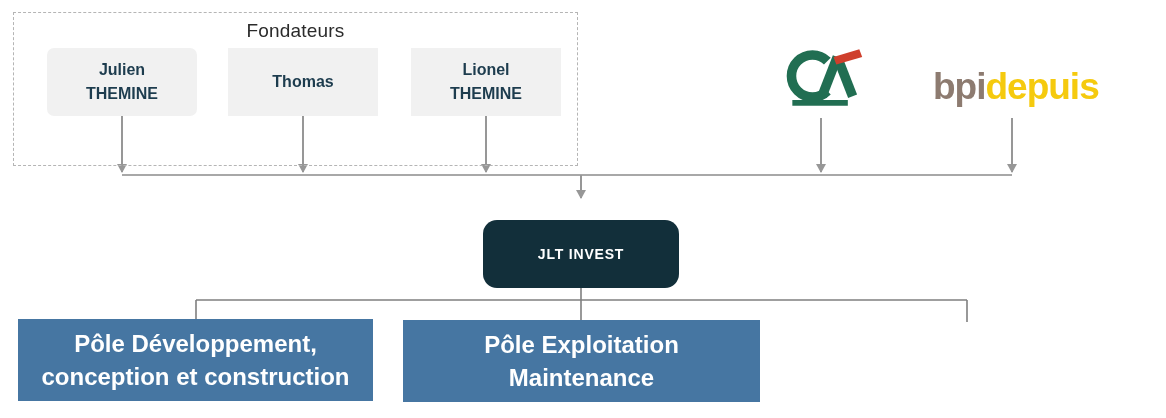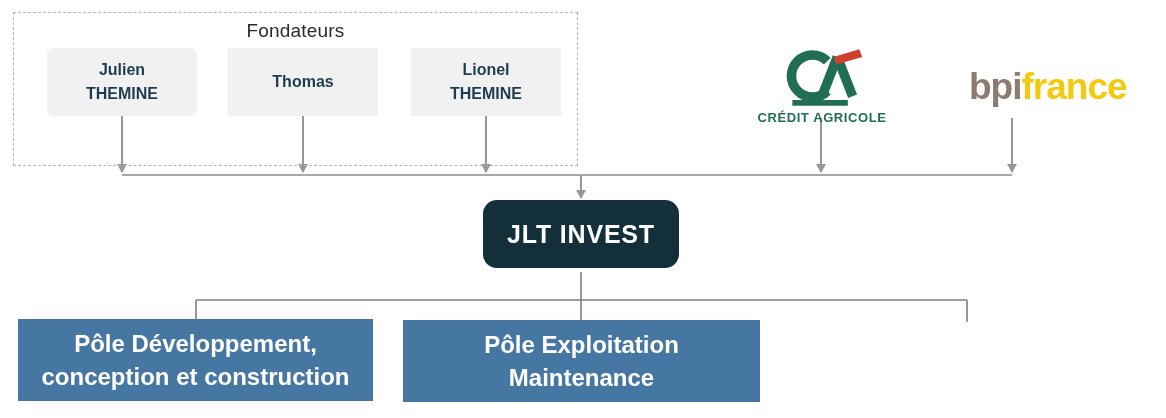--- a/index.html
+++ b/index.html
@@ -18,28 +18,28 @@
 
   
   .ca-logo{position:absolute;left:748px;top:48px;width:148px;text-align:center;}
   .ca-mark{display:block;margin:0 auto;}
   .ca-wordmark{display:block;margin-top:2px;font-size:13px;font-weight:bold;
     letter-spacing:.6px;color:var(--ca-green,#216e52);white-space:nowrap;}
 
   
   .bpi-logo{position:absolute;left:933px;top:66px;width:160px;font-size:37px;
     font-weight:bold;letter-spacing:-1px;white-space:nowrap;}
-  .bpi-part{color:var(--bpi-taupe,#8d7b70);margin-left:36px;}
+  .bpi-part{color:var(--bpi-taupe,#8d7b70);}
   .france-part{color:var(--bpi-yellow,#f5ca0e);}
 
   
-  .holding-box{position:absolute;left:483px;top:200px;width:196px;height:68px;
+  .holding-box{position:absolute;left:483px;top:220px;width:196px;height:68px;
     background:var(--accent-dark,#122f3a);border-radius:14px;display:flex;
     align-items:center;justify-content:center;color:#fff;font-weight:bold;
-    font-size:25px;letter-spacing:.8px;}
+    font-size:14px;letter-spacing:.8px;}
 
   
   .pole-box{position:absolute;height:82px;background:var(--pole-blue,#4676a2);
     display:flex;flex-direction:column;align-items:center;justify-content:center;
     color:#fff;font-weight:bold;font-size:24px;line-height:33px;text-align:center;}
 
   svg.connectors{position:absolute;left:0;top:0;width:1166px;height:418px;}
   .stem{stroke:var(--connector-gray,#999);stroke-width:2;fill:none;}
   .topline{stroke:#a8a8a8;stroke-width:2;fill:none;}
   .tree{stroke:var(--tree-gray,#7f7f7f);stroke-width:1.6;fill:none;}
@@ -92,25 +92,24 @@
 
 
   <div class="ca-logo">
     <svg class="ca-mark" width="88" height="60" viewBox="0 0 92 62">
       <path d="M 51.6 13.4 A 22 22 0 1 0 51.6 44.6" style="stroke: var(--ca-green,#216e52);" stroke-width="10" fill="none"></path>
       <path d="M62,9 L46,50" style="stroke: var(--ca-green,#216e52);" stroke-width="10" fill="none"></path>
       <path d="M62,9 L78,50" style="stroke: var(--ca-green,#216e52);" stroke-width="10" fill="none"></path>
       <polygon points="58,9 85,1 88,9 61,17" style="fill: var(--ca-red,#cf3f2c);"></polygon>
       <rect x="15" y="54" width="58" height="6" style="fill: var(--ca-green,#216e52);"></rect>
     </svg>
-    <span class="ca-wordmark">CRÉDIT AGRICOLE</span>
   </div>
 
   <div class="bpi-logo">
-    <span class="bpi-part">bpi</span><span class="france-part">france</span>
+    <span class="bpi-part">bpi</span><span class="france-part">depuis</span>
   </div>
 
   <div class="holding-box">
     <span>JLT INVEST</span>
   </div>
 
   <div class="pole-box" style="left:18px;top:319px;width:355px;">
     <span>Pôle Développement,</span>
     <span>conception et construction</span>
   </div>

